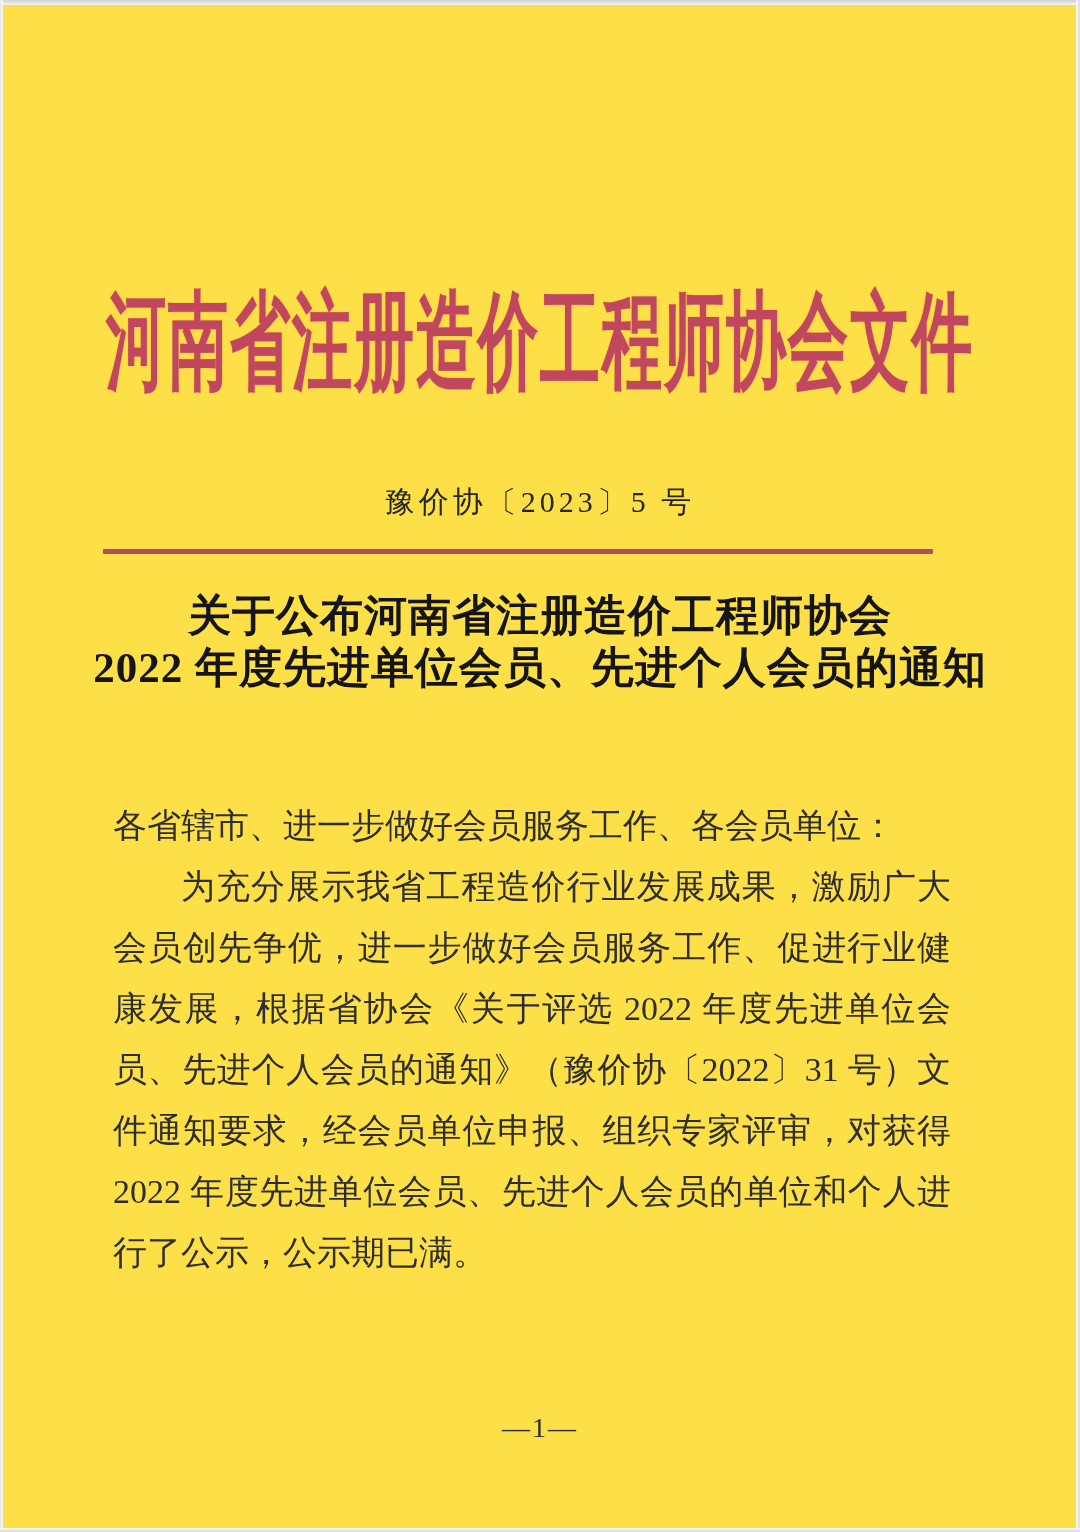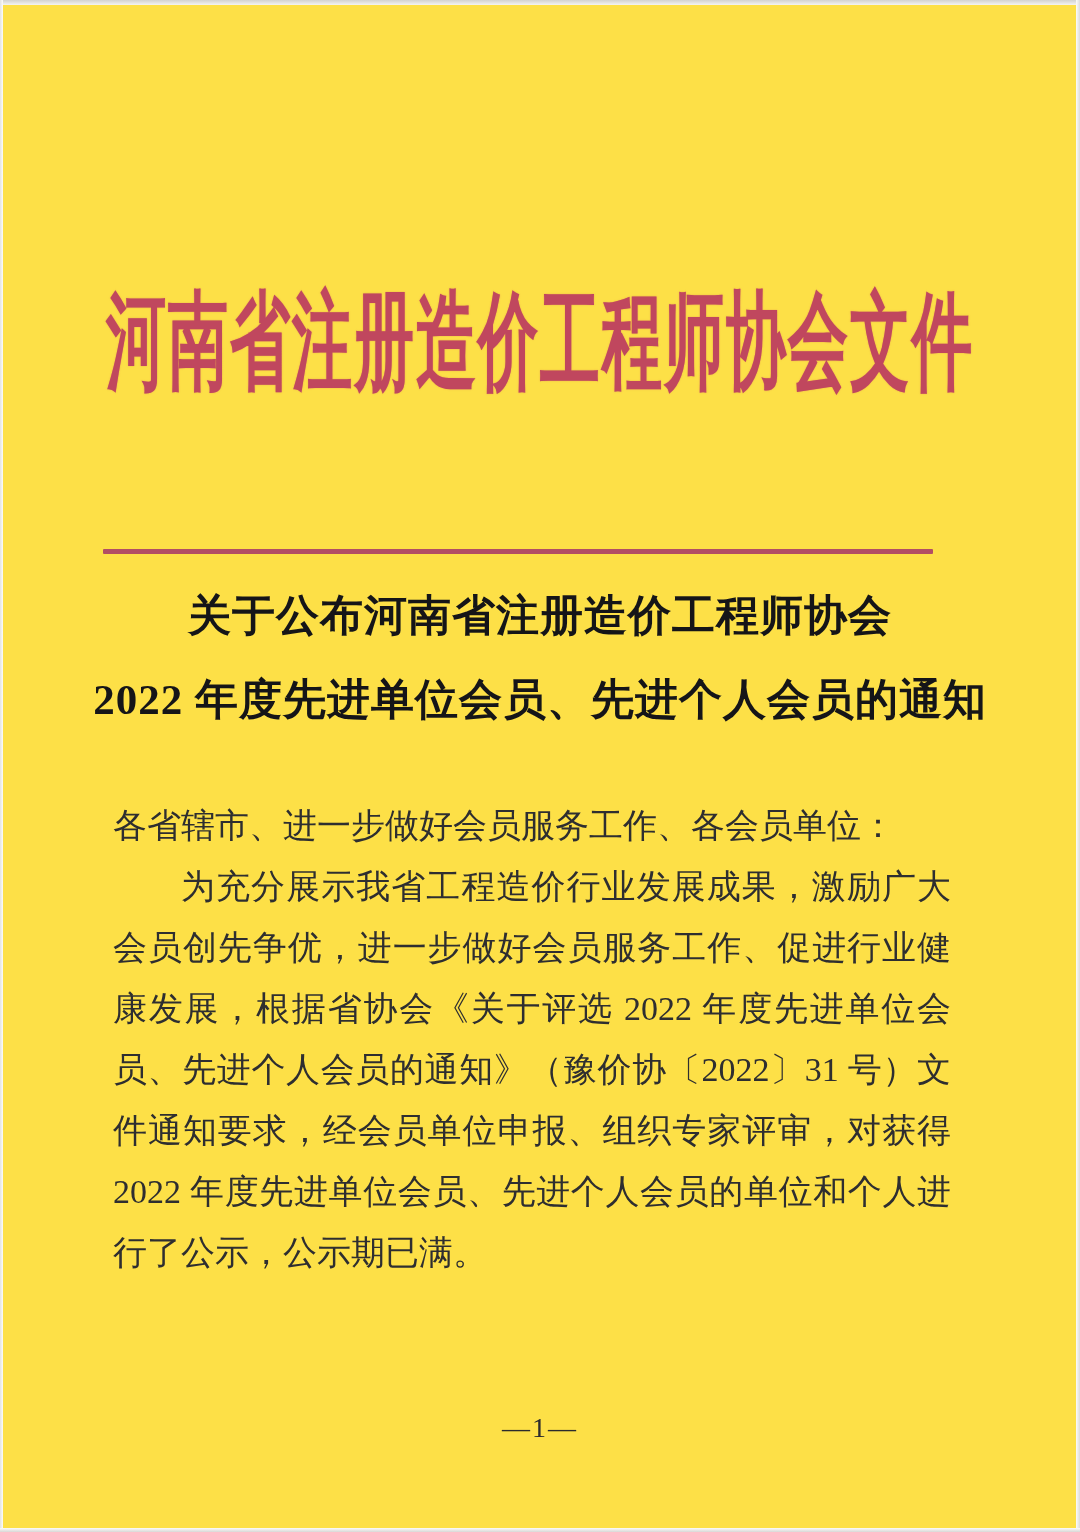--- a/index.html
+++ b/index.html
@@ -95,21 +95,20 @@
     text-align: center;
     color: #151518;
   }
   .doc-title .line {
     font-size: 43px;
     font-weight: bold;
     letter-spacing: 1px;
     line-height: 52px;
   }
   .doc-title .line + .line {
-    margin-top: 32px;
   }
 
   
   .body-text {
     position: absolute;
     top: 795px;
     left: 113px;
     width: 838px;
     font-size: 34px;
     line-height: 61px;
@@ -143,20 +142,21 @@
 
   <div class="scan-edge-top"></div>
   <div class="scan-edge-left"></div>
   <div class="scan-edge-right"></div>
   <div class="scan-edge-bottom"></div>
 
   <div class="org-title-wrap">
     <div class="org-title">河南省注册造价工程师协会文件</div>
   </div>
 
+  <div class="doc-number">豫价协〔2023〕5 号</div>
 
   <div class="red-divider"></div>
 
   <div class="doc-title">
     <div class="line">关于公布河南省注册造价工程师协会</div>
     <div class="line">2022 年度先进单位会员、先进个人会员的通知</div>
   </div>
 
   <div class="body-text">
     <p>各省辖市、进一步做好会员服务工作、各会员单位：</p>

